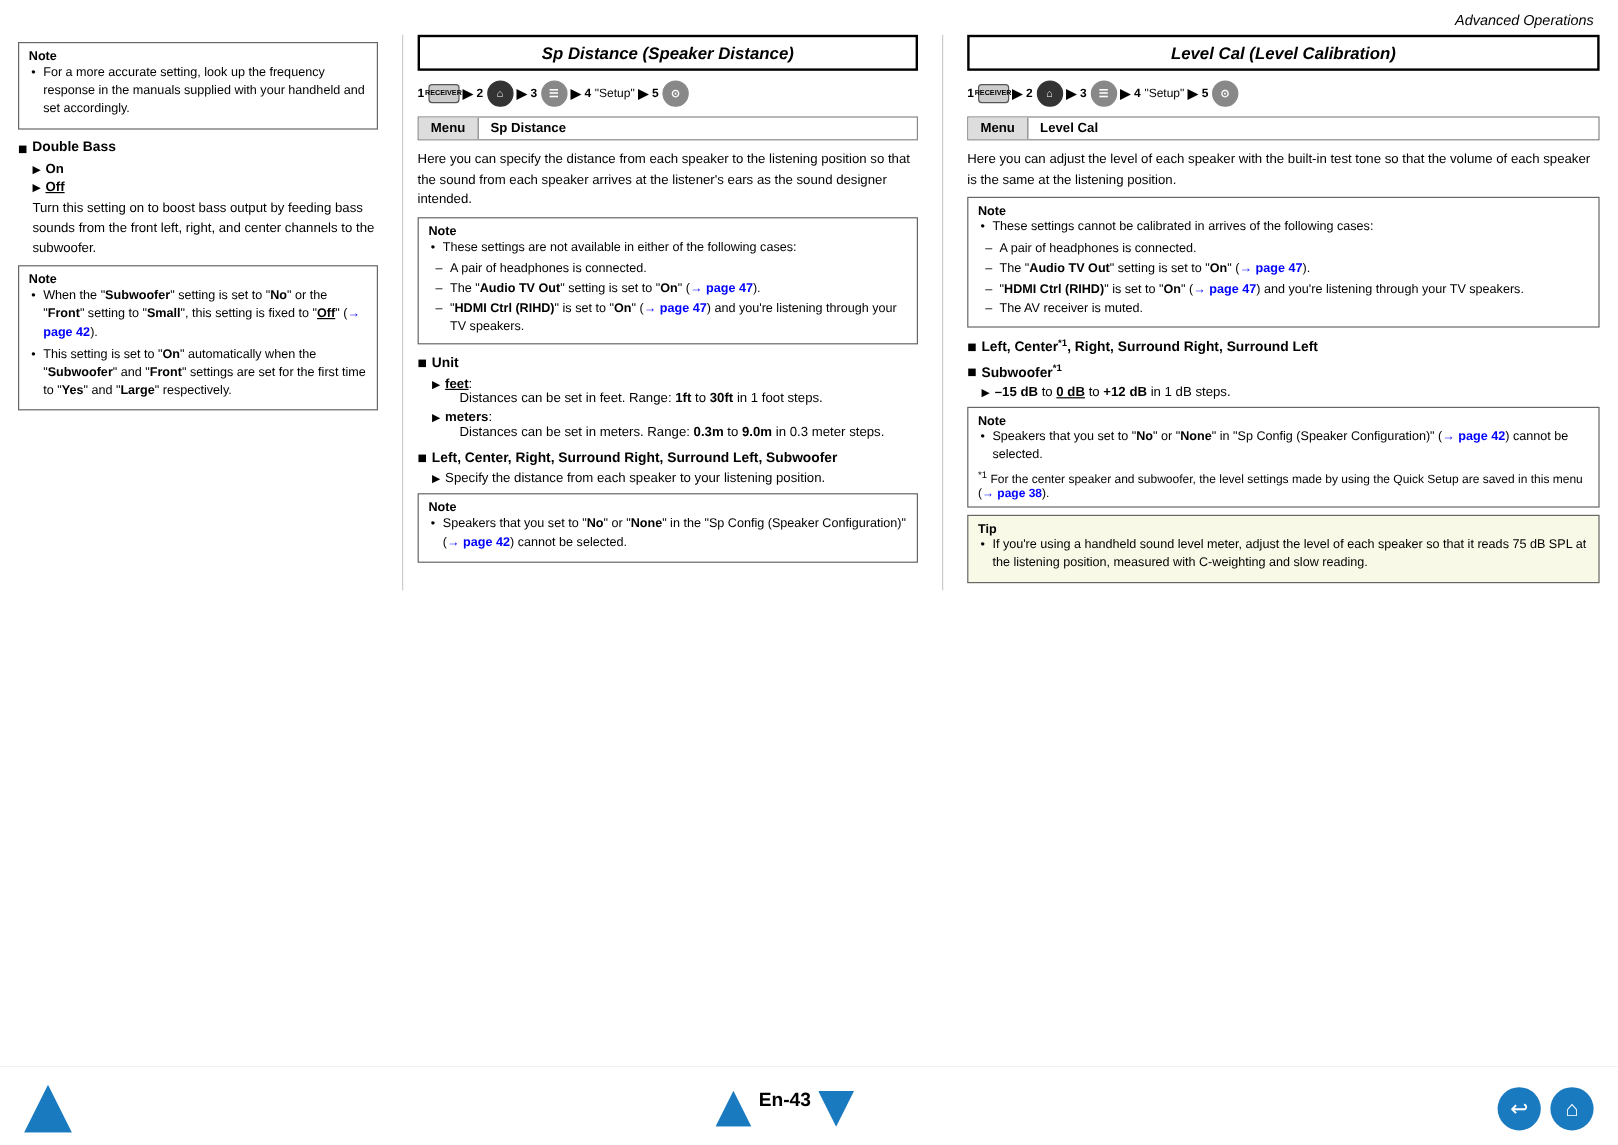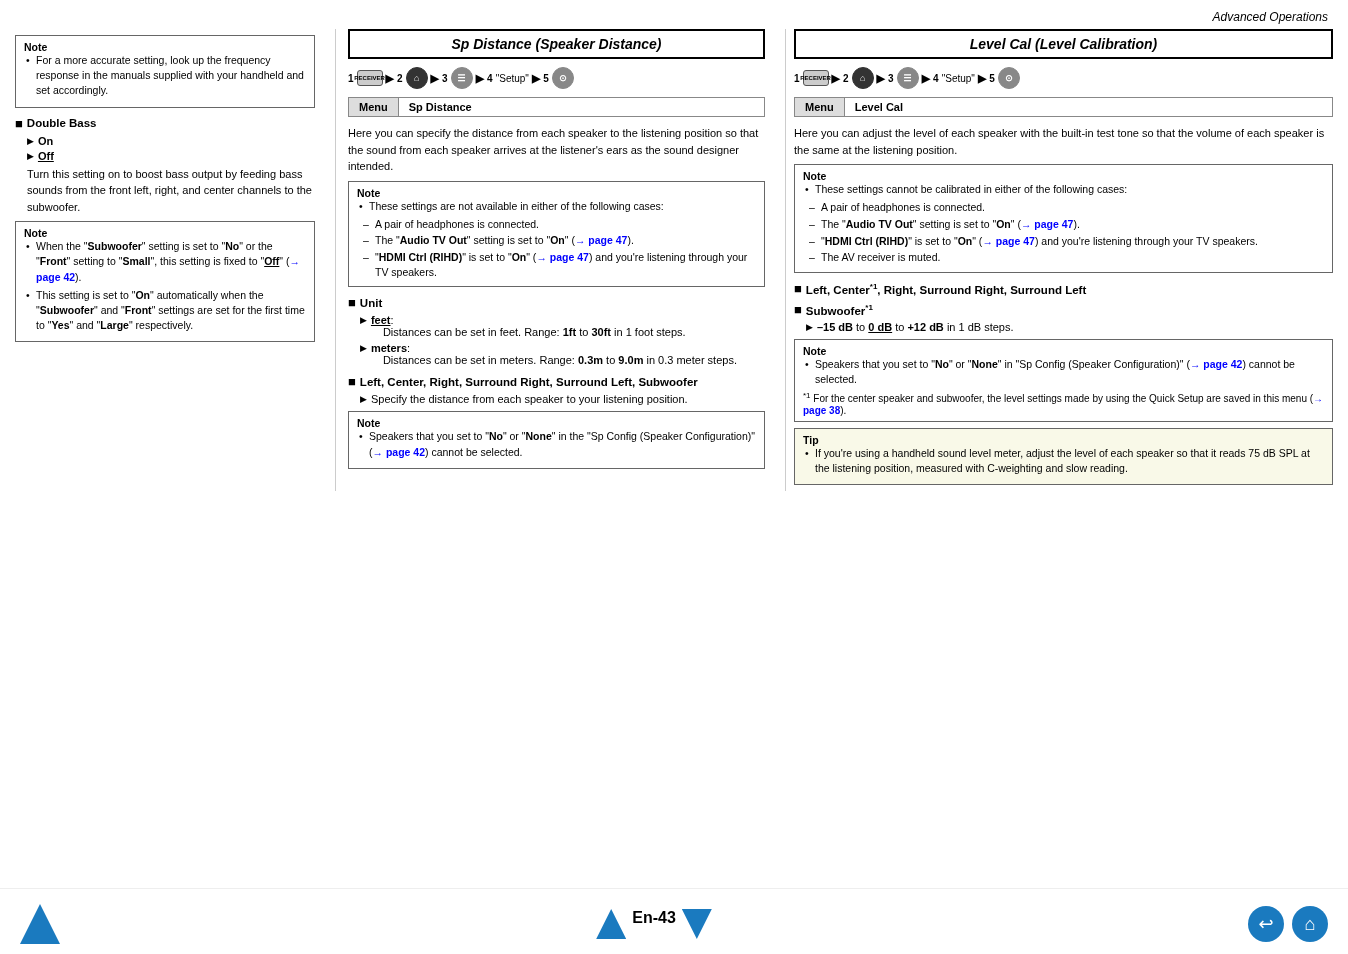--- a/index.html
+++ b/index.html
@@ -32,21 +32,21 @@
     .col-mid {
       width: 440px;
       flex-shrink: 0;
       border-left: 1px solid #ccc;
       padding-left: 12px;
       padding-right: 10px;
     }
     .col-right {
       flex: 1;
       border-left: 1px solid #ccc;
-      padding-left: 8px;
+      padding-left: 20px;
     }
     .note-section {
       border: 1px solid #666;
       padding: 5px 8px;
       margin: 6px 0;
       font-size: 10.5px;
     }
     .tip-section {
       border: 1px solid #666;
       padding: 5px 8px;
@@ -394,21 +394,21 @@
     <div class="menu-bar">
       <div class="menu-bar-left">Menu</div>
       <div class="menu-bar-right">Level Cal</div>
     </div>
 
     <div class="body-text">Here you can adjust the level of each speaker with the built-in test tone so that the volume of each speaker is the same at the listening position.</div>
 
     <div class="note-section">
       <div class="note-label">Note</div>
       <ul class="bullet-list">
-        <li>These settings cannot be calibrated in either of the following cases:</li>
+        <li>These settings cannot be calibrated in arrives of the following cases:</li>
       </ul>
       <div class="indent-dash">A pair of headphones is connected.</div>
       <div class="indent-dash">The "<span class="bold">Audio TV Out</span>" setting is set to "<span class="bold">On</span>" (<span class="link-text">→ page 47</span>).</div>
       <div class="indent-dash">"<span class="bold">HDMI Ctrl (RIHD)</span>" is set to "<span class="bold">On</span>" (<span class="link-text">→ page 47</span>) and you're listening through your TV speakers.</div>
       <div class="indent-dash">The AV receiver is muted.</div>
     </div>
 
     <div class="section-heading">
       <span>Left, Center<sup>*1</sup>, Right, Surround Right, Surround Left</span>
     </div>

